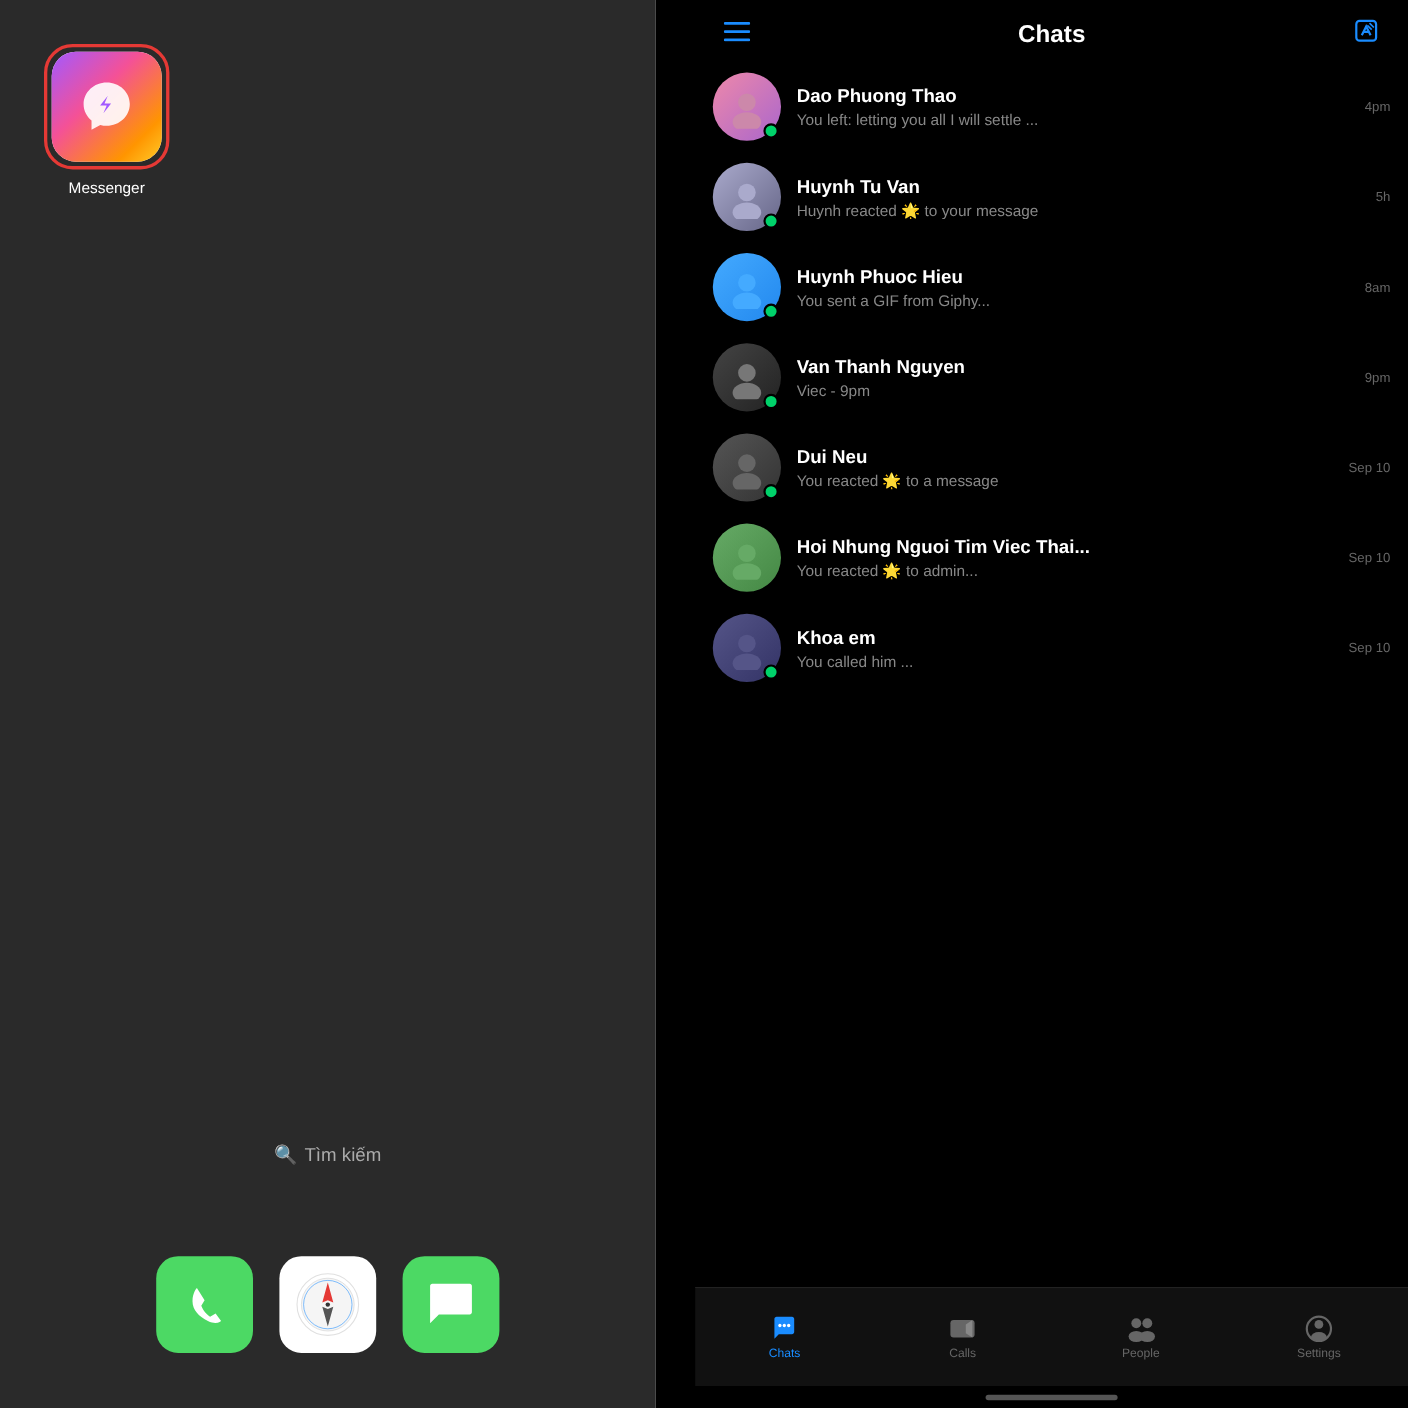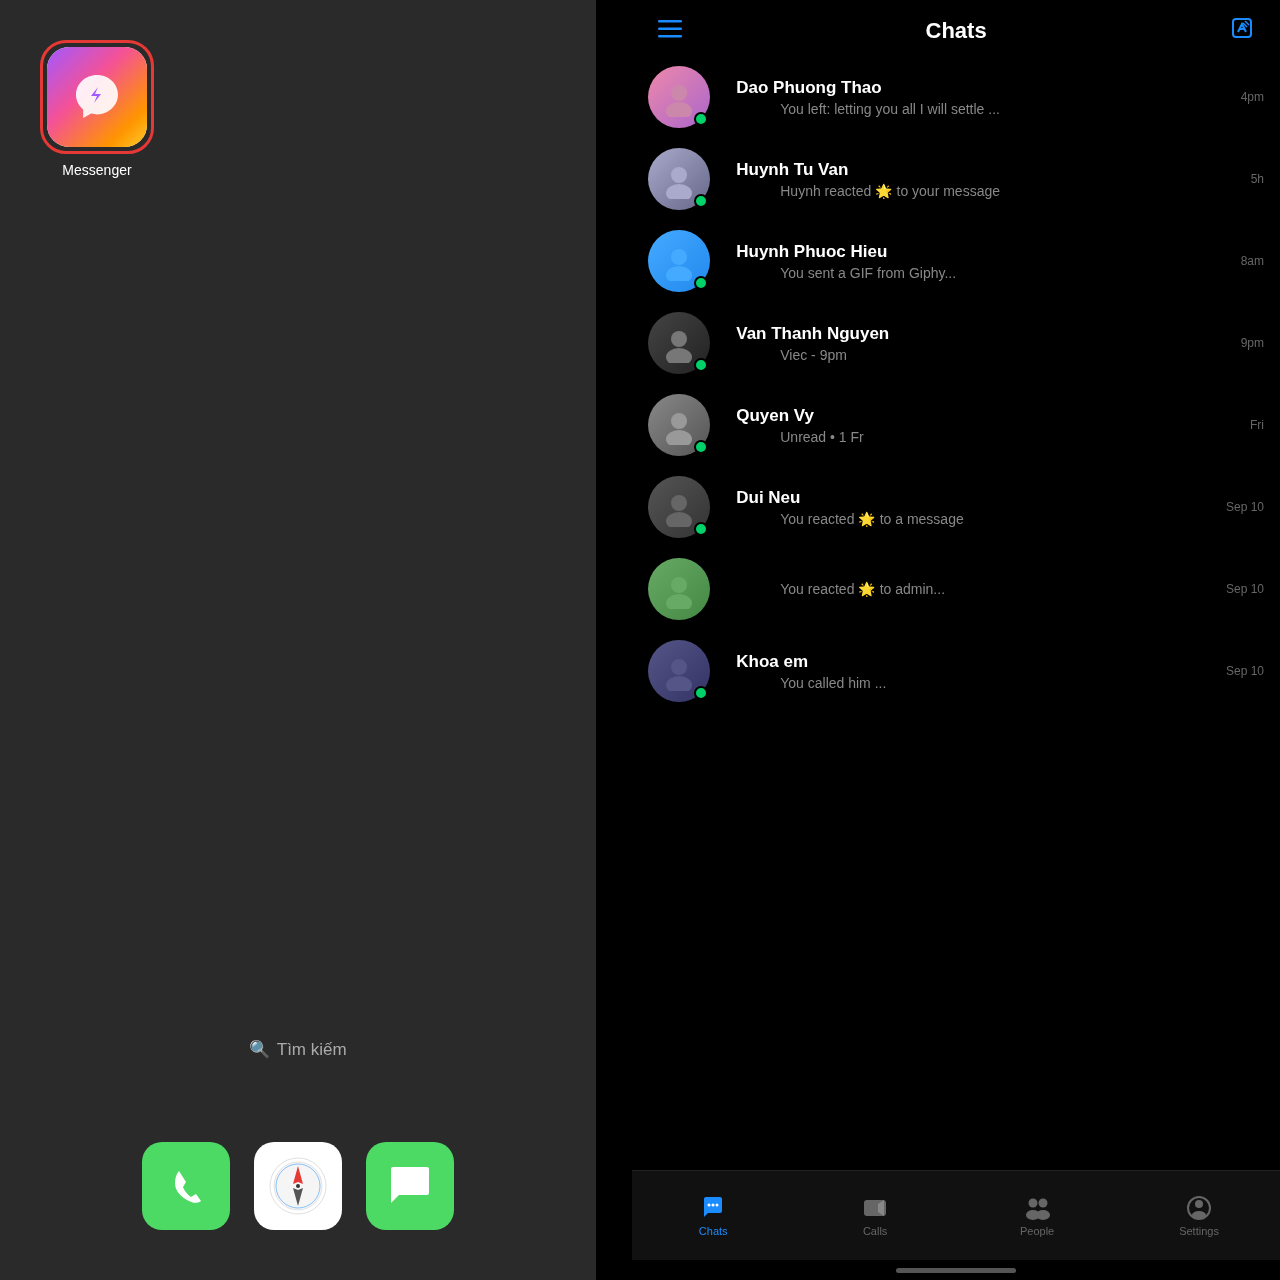--- a/index.html
+++ b/index.html
@@ -136,21 +136,21 @@
     .chat-list {
       flex: 1;
       overflow: hidden;
       padding: 0 0 0 0;
     }
 
     .chat-item {
       display: flex;
       align-items: center;
       padding: 10px 16px;
-      gap: 26px;
+      gap: 14px;
       position: relative;
     }
 
     .avatar-wrap {
       position: relative;
       width: 62px;
       height: 62px;
       flex-shrink: 0;
     }
 
@@ -190,21 +190,20 @@
       overflow: hidden;
       text-overflow: ellipsis;
     }
 
     .chat-preview {
       color: #888;
       font-size: 14px;
       white-space: nowrap;
       overflow: hidden;
       text-overflow: ellipsis;
-      margin-left: 44px;
     }
 
     .chat-time {
       color: #666;
       font-size: 12px;
       flex-shrink: 0;
     }
 
     
     .av1 { background: linear-gradient(135deg, #e8a, #a6c); }
@@ -406,36 +405,20 @@
         </div>
         <div class="online-dot"></div>
       </div>
       <div class="chat-info">
         <div class="chat-name">Van Thanh Nguyen</div>
         <div class="chat-preview">Viec - 9pm</div>
       </div>
       <div class="chat-time">9pm</div>
     </div>
 
-    <div class="chat-item">
-      <div class="avatar-wrap">
-        <div class="avatar av5">
-          <svg width="40" height="40" viewBox="0 0 40 40">
-            <circle cx="20" cy="16" r="8" fill="#999"></circle>
-            <ellipse cx="20" cy="34" rx="13" ry="9" fill="#999"></ellipse>
-          </svg>
-        </div>
-        <div class="online-dot"></div>
-      </div>
-      <div class="chat-info">
-        <div class="chat-name">Quyen Vy</div>
-        <div class="chat-preview">Unread • 1 Fr</div>
-      </div>
-      <div class="chat-time">Fri</div>
-    </div>
 
 
     <div class="chat-item">
       <div class="avatar-wrap">
         <div class="avatar av7">
           <svg width="40" height="40" viewBox="0 0 40 40">
             <circle cx="20" cy="16" r="8" fill="#666"></circle>
             <ellipse cx="20" cy="34" rx="13" ry="9" fill="#666"></ellipse>
           </svg>
         </div>
@@ -451,20 +434,21 @@
     <div class="chat-item">
       <div class="avatar-wrap">
         <div class="avatar av8">
           <svg width="40" height="40" viewBox="0 0 40 40">
             <circle cx="20" cy="16" r="8" fill="#6a6"></circle>
             <ellipse cx="20" cy="34" rx="13" ry="9" fill="#6a6"></ellipse>
           </svg>
         </div>
       </div>
       <div class="chat-info">
+        <div class="chat-name">Hoi Nhung Nguoi Tim Viec Thai...</div>
         <div class="chat-preview">You reacted 🌟 to admin...</div>
       </div>
       <div class="chat-time">Sep 10</div>
     </div>
 
     <div class="chat-item">
       <div class="avatar-wrap">
         <div class="avatar av9">
           <svg width="40" height="40" viewBox="0 0 40 40">
             <circle cx="20" cy="16" r="8" fill="#558"></circle>

